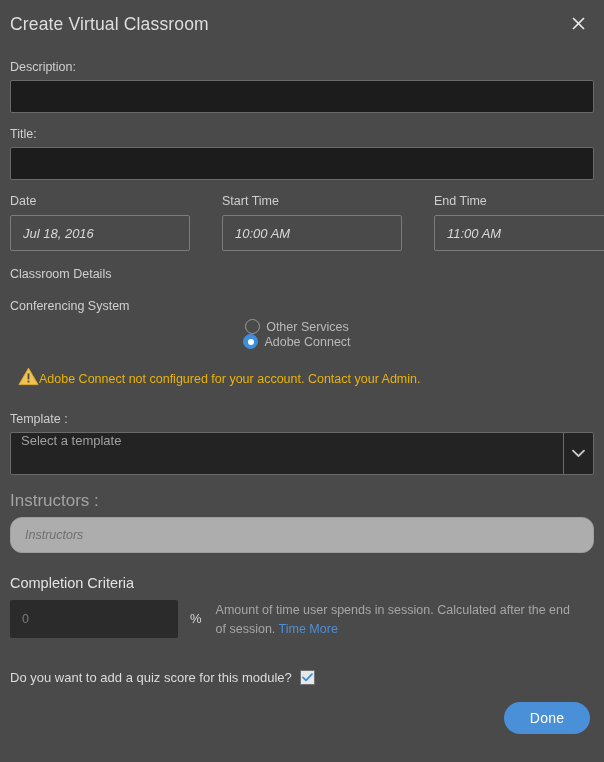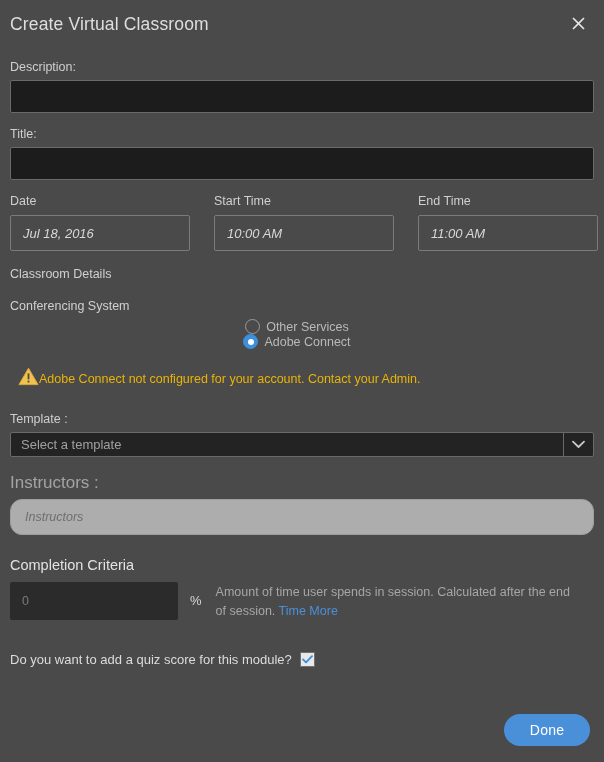--- a/index.html
+++ b/index.html
@@ -71,21 +71,21 @@
   .text-input::placeholder { color: #8d8d8d; }
 
   .title-input { height: 33px; }
   .desc-input  { height: 33px; }
 
   .field-block { margin-bottom: 14px; }
 
   
   .datetime-row {
     display: flex;
-    gap: 24px;
+    gap: 32px;
     margin-bottom: 16px;
   }
   .datetime-col { width: 180px; }
   .datetime-col .field-label { margin-bottom: 6px; }
   .datetime-input {
     width: 180px;
     height: 36px;
     background: transparent;
     border: 1px solid #7b7b7b;
     border-radius: 2px;
@@ -160,26 +160,25 @@
   .warning-icon { flex: 0 0 auto; display: block; }
   .warning-text {
     font-size: 12.5px;
     color: #eab308;
   }
 
   
   .select-wrap {
     position: relative;
     width: 100%;
-    height: 25px;
+    height: 43px;
     background: #232323;
     border: 1px solid #6a6a6a;
     border-radius: 2px;
     display: flex;
-    align-items: center;
     cursor: pointer;
   }
   .select-value {
     font-size: 13px;
     color: #a0a0a0;
     padding-left: 10px;
     flex: 1 1 auto;
   }
   .select-arrow {
     width: 30px;
@@ -279,21 +278,21 @@
     display: inline-flex;
     align-items: center;
     justify-content: center;
     cursor: pointer;
     flex: 0 0 auto;
   }
 
   
   .dialog-footer {
     position: absolute;
-    left: 0; right: 0; bottom: 0;
+    left: 0; right: 0; bottom: 12px;
     height: 64px;
     display: flex;
     align-items: center;
     justify-content: flex-end;
     padding-right: 14px;
   }
   .done-button {
     background: #4a90d9;
     color: #ffffff;
     border: none;

